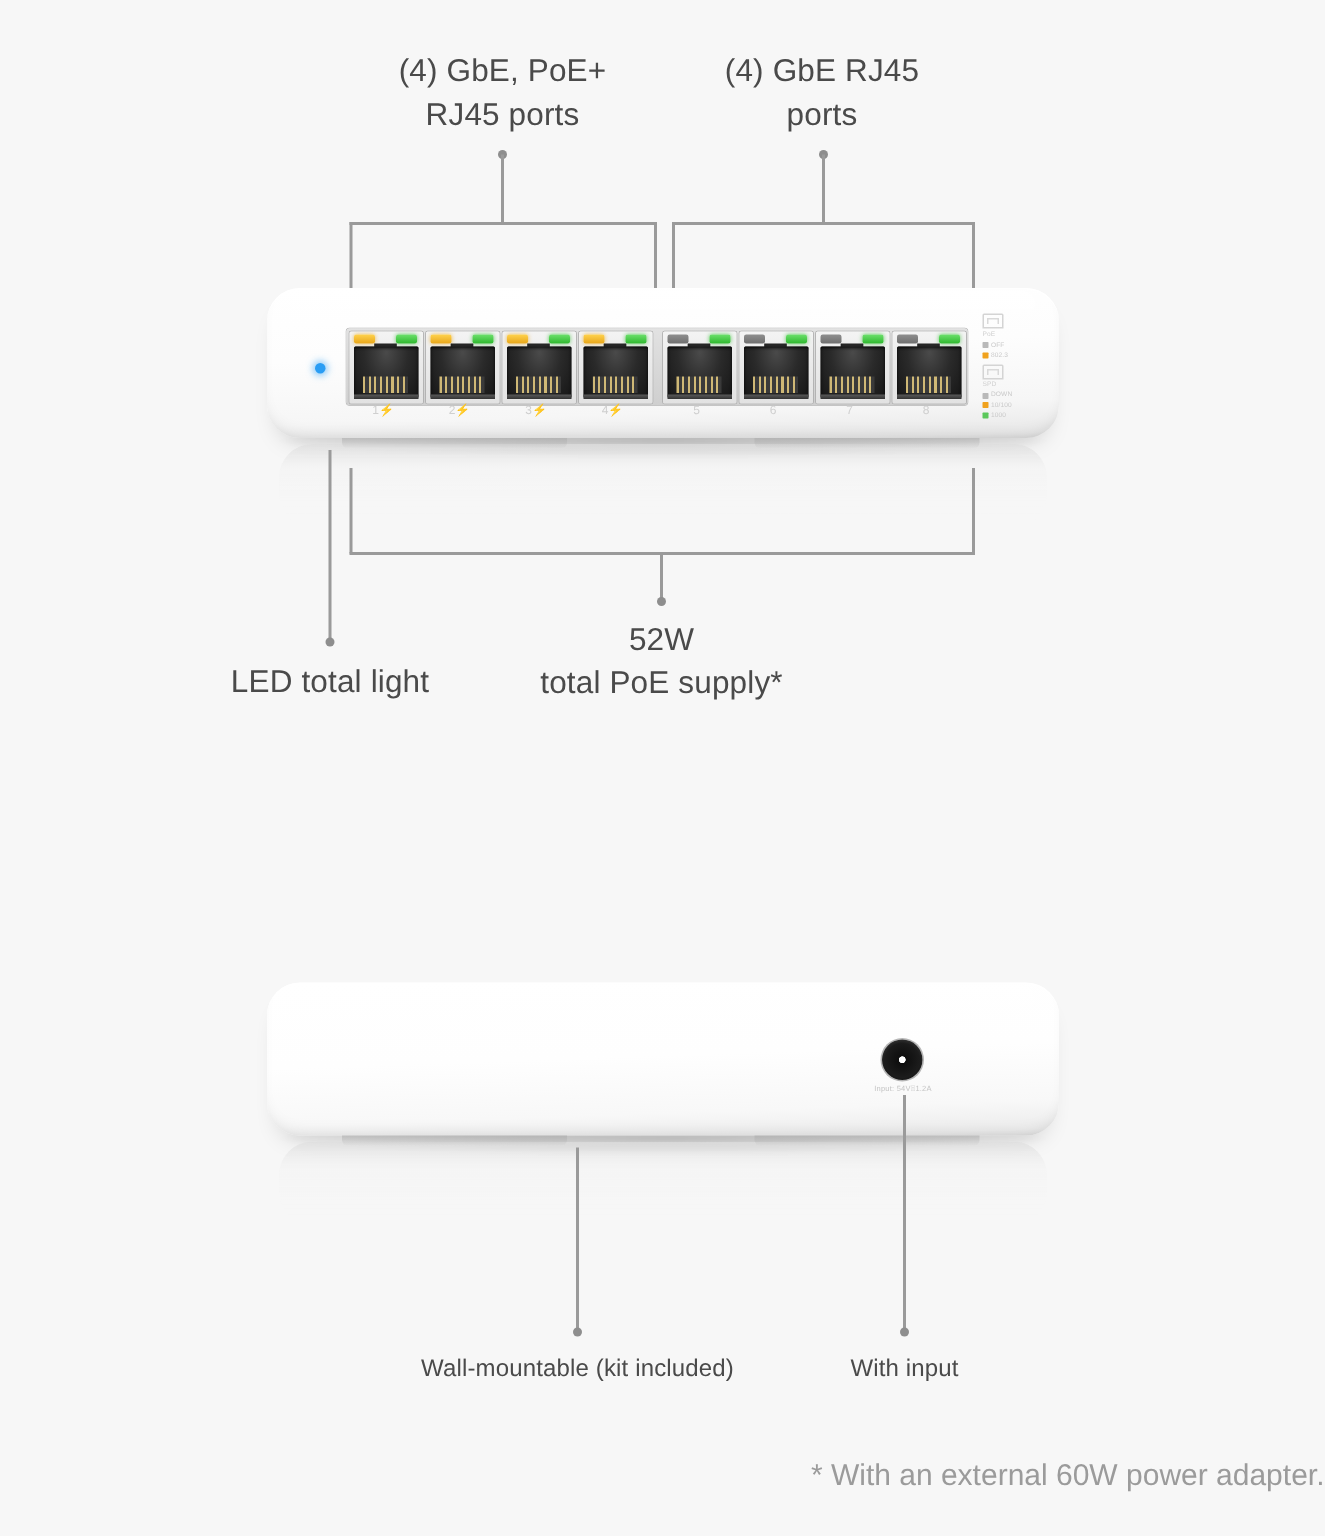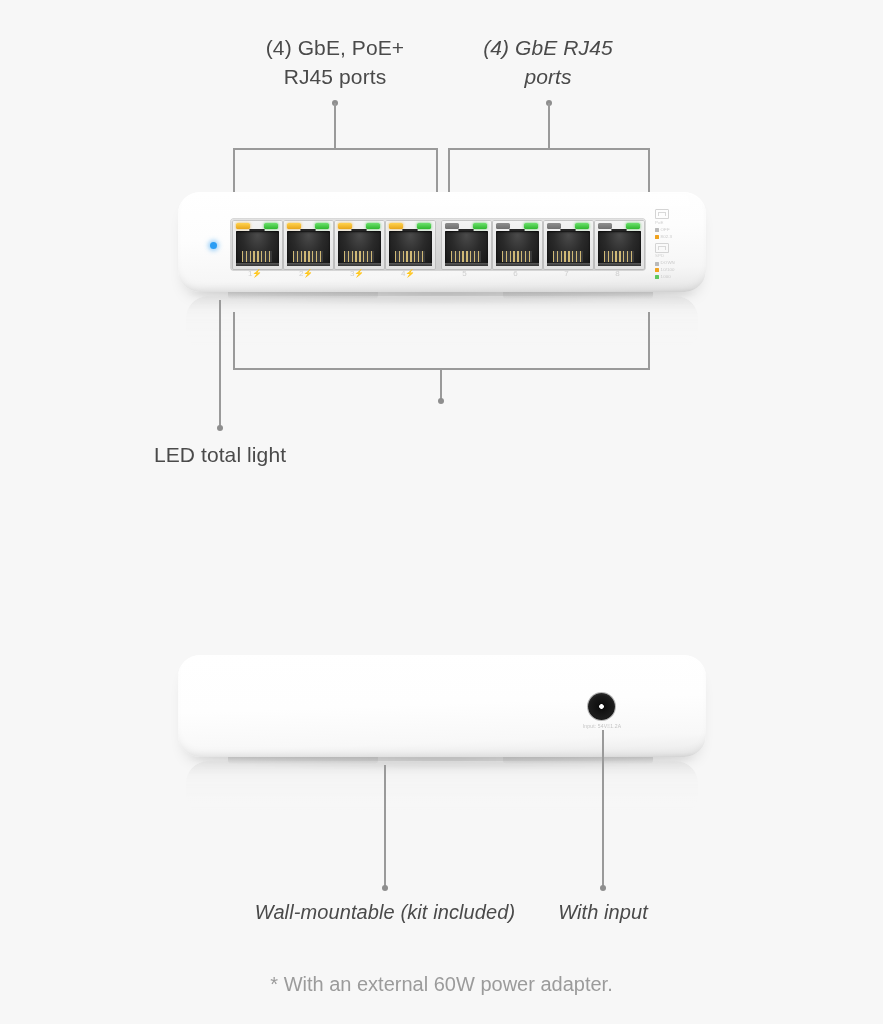--- a/index.html
+++ b/index.html
@@ -25,29 +25,28 @@
   .callout {
     position: absolute;
     color: #4a4a4a;
     font-size: 21px;
     line-height: 29px;
     text-align: center;
     white-space: pre-line;
     letter-spacing: 0.1px;
   }
   .callout.small {
-    font-size: 20px;
-    font-style: italic;
+    font-size: 16px;
   }
   .footnote {
     position: absolute;
     color: #9b9b9b;
     font-size: 20px;
     line-height: 28px;
-    text-align: center;
+    text-align: right;
     width: 100%;
     left: 0;
   }
 
   
   .vline {
     position: absolute;
     width: 1.6px;
     background: #9a9a9a;
   }
@@ -354,21 +353,21 @@
   }
 </style>
 </head>
 <body>
 
 <div class="stage">
 
   <div class="callout" style="left:235px; top:33px; width:200px;">(4) GbE, PoE+
 RJ45 ports</div>
 
-  <div class="callout" style="left:448px; top:33px; width:200px;font-style:italic;">(4) GbE RJ45
+  <div class="callout" style="left:448px; top:33px; width:200px;">(4) GbE RJ45
 ports</div>
 
   <div class="dot" style="left:332px; top:100px;"></div>
   <div class="vline" style="left:334px; top:103px; height:46px;"></div>
   <div class="hline" style="left:233px; top:148px; width:204px;"></div>
   <div class="vline" style="left:233px; top:148px; height:44px;"></div>
   <div class="vline" style="left:436px; top:148px; height:44px;"></div>
 
   <div class="dot" style="left:546px; top:100px;"></div>
   <div class="vline" style="left:548px; top:103px; height:46px;"></div>
@@ -510,20 +509,22 @@
   <div class="dot" style="left:217px; top:425px;"></div>
 
   <div class="vline" style="left:233px; top:312px; height:57px;"></div>
   <div class="vline" style="left:648px; top:312px; height:57px;"></div>
   <div class="hline" style="left:233px; top:368px; width:417px;"></div>
   <div class="vline" style="left:440px; top:368px; height:32px;"></div>
   <div class="dot" style="left:438px; top:398px;"></div>
 
   <div class="callout" style="left:120px; top:440px; width:200px;">LED total light</div>
 
+  <div class="callout" style="left:341px; top:412px; width:200px;">52W
+total PoE supply*</div>
 
   <div class="refl-shadow" style="left:186px; top:748px; width:512px; height:22px;"></div>
 
   <div class="device-rear"></div>
 
   <div class="dc-jack"></div>
   <div class="dc-label">Input: 54V⍐1.2A</div>
 
   <div class="reflection" style="left:186px; top:761px; width:512px; height:56px;">
     <div class="mirror"></div>

